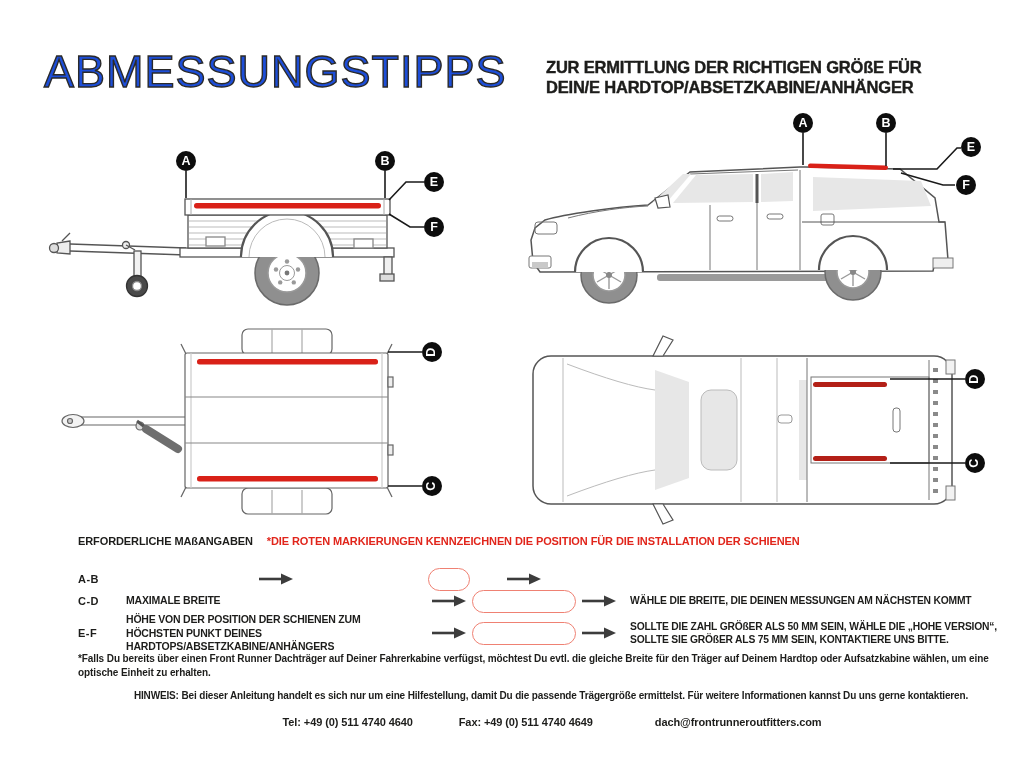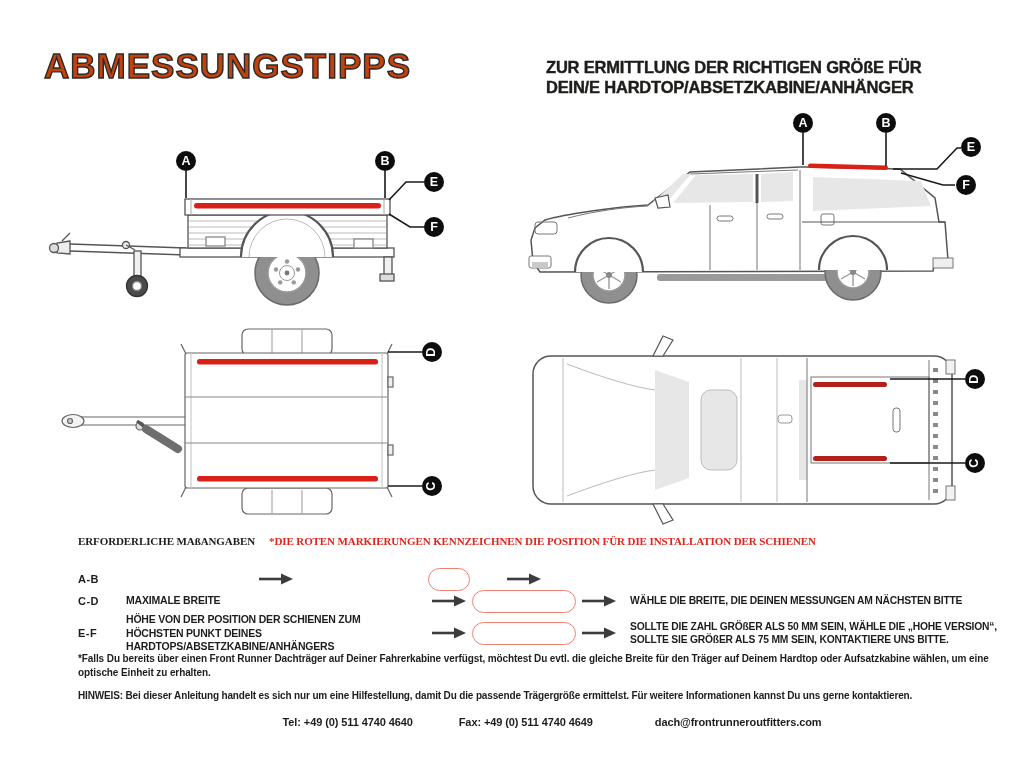--- a/index.html
+++ b/index.html
@@ -4,54 +4,54 @@
 <style>
   html,body{margin:0;padding:0;}
   body{
     width:1024px;height:768px;position:relative;overflow:hidden;
     background:#ffffff;color:#1d1d1b;
     font-family:"Liberation Sans", sans-serif;
   }
   .abs{position:absolute;}
   
   .page-title{
-    left:44px;top:46px;font-size:35px;font-weight:700;letter-spacing:1px;
-    color:#c2410c;-webkit-text-stroke:1.4px #2b2a29;white-space:nowrap;
+    left:44px;top:46px;font-size:45px;font-weight:400;letter-spacing:1px;
+    color:#1d4ed8;-webkit-text-stroke:1.4px #2b2a29;white-space:nowrap;
   }
   .subtitle{
     left:546px;top:58px;font-size:16.5px;font-weight:700;line-height:1.2;
     color:#1d1d1b;-webkit-text-stroke:0.4px #1d1d1b;letter-spacing:-0.2px;
   }
   
   .diagram{position:absolute;}
   .diagram svg{position:absolute;left:0;top:0;}
   .marker{
     position:absolute;width:20px;height:20px;border-radius:50%;
     background:#0d0d0d;color:#fff;display:flex;align-items:center;justify-content:center;
     font-size:12.5px;font-weight:700;line-height:1;
   }
   .marker .rot{display:block;transform:rotate(-90deg);}
   
-  .req-line{left:78px;top:535px;font-size:11px;font-weight:700;letter-spacing:-0.1px;white-space:nowrap;font-family:Liberation Serif, serif;}
+  .req-line{left:78px;top:535px;font-size:11px;font-weight:700;letter-spacing:-0.1px;white-space:nowrap;}
   .req-line .note{color:#e1251b;margin-left:14px;}
   .m-row{
     position:absolute;left:78px;width:934px;display:grid;
     grid-template-columns:46px 300px 42px 104px 42px 1fr;
     align-items:center;column-gap:2px;
   }
   .m-row .rid{font-size:11px;font-weight:700;letter-spacing:0.5px;}
   .m-row .rlabel{font-size:10.5px;font-weight:700;line-height:1.3;letter-spacing:-0.2px;padding-right:6px;}
   .m-row .rresult{font-size:10.3px;font-weight:700;line-height:1.35;letter-spacing:-0.2px;padding-left:8px;}
   .arrow-cell{display:flex;align-items:center;justify-content:center;}
   .pill{
     width:100%;height:23px;box-sizing:border-box;border:1.5px solid #ef8173;
     border-radius:12px;background:#fff;outline:none;font:inherit;
   }
   .footnote{left:78px;top:652px;width:934px;font-size:10px;font-weight:700;line-height:1.35;letter-spacing:-0.1px;}
-  .hint{left:78px;top:690px;width:946px;font-size:10px;font-weight:700;letter-spacing:-0.15px;white-space:nowrap;}
+  .hint{left:78px;top:690px;width:946px;font-size:10px;font-weight:700;letter-spacing:-0.15px;white-space:nowrap;text-align:center;}
   .contact{
     left:0;top:716px;width:1024px;display:flex;justify-content:center;gap:46px;
     font-size:11px;font-weight:700;letter-spacing:-0.1px;padding-left:40px;
   }
   .contact a{color:inherit;text-decoration:none;margin-left:16px;}
 </style>
 </head>
 <body>
 
 <div class="abs page-title">ABMESSUNGSTIPPS</div>
@@ -363,21 +363,21 @@
         <polygon points="22,0.5 34,6 22,11.5" fill="#3c3c3c"></polygon>
       </svg>
   </div>
   <input class="pill" type="text" value="" style="">
   <div class="arrow-cell">
     <svg width="34" height="12">
         <line x1="0" y1="6" x2="23" y2="6" stroke="#3c3c3c" stroke-width="2.6"></line>
         <polygon points="22,0.5 34,6 22,11.5" fill="#3c3c3c"></polygon>
       </svg>
   </div>
-  <div class="rresult">WÄHLE DIE BREITE, DIE DEINEN MESSUNGEN AM NÄCHSTEN BITTE</div>
+  <div class="rresult">WÄHLE DIE BREITE, DIE DEINEN MESSUNGEN AM NÄCHSTEN KOMMT</div>
 </div>
 
 <div class="m-row" style="top:613px;min-height:40px;">
   <div class="rid">E-F</div>
   <div class="rlabel">HÖHE VON DER POSITION DER SCHIENEN ZUM HÖCHSTEN PUNKT DEINES HARDTOPS/ABSETZKABINE/ANHÄNGERS</div>
   <div class="arrow-cell">
     <svg width="34" height="12">
         <line x1="0" y1="6" x2="23" y2="6" stroke="#3c3c3c" stroke-width="2.6"></line>
         <polygon points="22,0.5 34,6 22,11.5" fill="#3c3c3c"></polygon>
       </svg>

